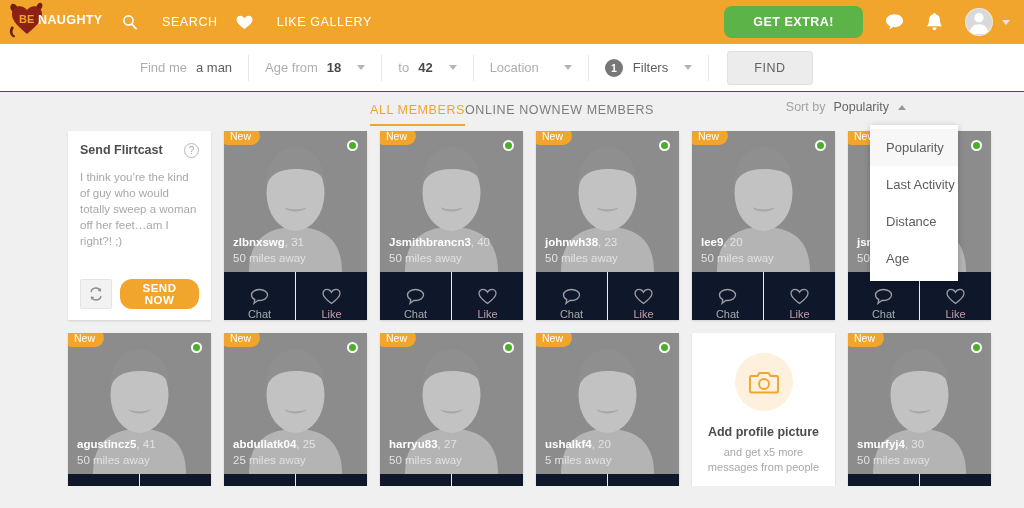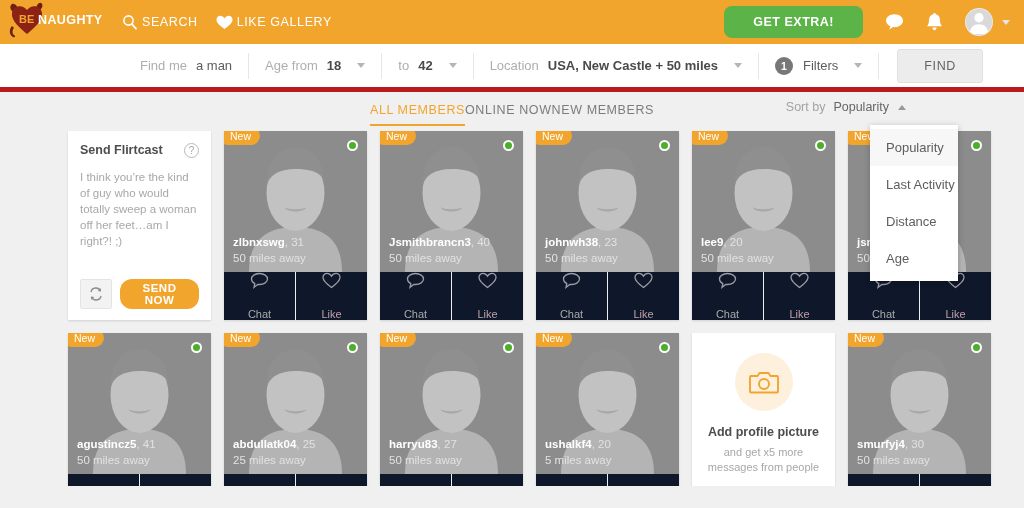--- a/index.html
+++ b/index.html
@@ -17,21 +17,21 @@
   .header {
     height:44px; width:100%;
     background:#f2a52c;
     display:flex; align-items:center;
     padding:0 14px 0 8px;
     position:relative; z-index:40;
   }
   .logo { display:flex; align-items:flex-start; width:98px; height:40px; position:relative; }
   .logo svg { display:block; }
   .nav-link {
-    display:flex; align-items:center; gap:4px;
+    display:flex; align-items:center; gap:24px;
     color:#ffffff; font-size:12.5px; letter-spacing:.6px;
     margin-left:18px; cursor:pointer; font-weight:500;
   }
   .nav-link.first { margin-left:16px; }
   .nav-icon { display:flex; align-items:center; }
   .spacer { flex:1; }
   .get-extra {
     background:#5cb347; color:#fff; border:none;
     font-size:12.5px; font-weight:bold; letter-spacing:.5px;
     padding:9px 29px; border-radius:8px; cursor:pointer;
@@ -44,21 +44,21 @@
     display:flex; align-items:flex-end; justify-content:center; cursor:pointer;
     border:1px solid rgba(255,255,255,.5);
   }
   .caret-down-white {
     width:0;height:0;border-left:4.5px solid transparent;border-right:4.5px solid transparent;
     border-top:5px solid #e5e5e5; margin-left:9px; cursor:pointer;
   }
 
   
   .searchbar {
-    height:48px; background:#ffffff; border-bottom:5px solid #b91c1c;
+    height:48px; background:#ffffff; border-bottom:1px solid #b91c1c;
     display:flex; align-items:center; padding-left:124px;
     position:relative; z-index:30;
   }
   .sb-group { display:flex; align-items:center; height:100%; padding:0 16px; }
   .sb-divider { width:1px; height:26px; background:#e6e6e6; }
   .sb-label { color:#aeaeae; font-size:13px; margin-right:9px; }
   .sb-value { color:#4a4a4a; font-size:13px; font-weight:bold; }
   .sb-value.plain { font-weight:normal; color:#5d5d5d; }
   .caret-down-grey {
     width:0;height:0;border-left:4px solid transparent;border-right:4px solid transparent;
@@ -153,21 +153,21 @@
     position:absolute; right:9px; top:9px; width:11px; height:11px; border-radius:50%;
     background:#4caf28; border:2px solid #ffffff; z-index:3;
   }
   .meta { position:absolute; left:9px; bottom:8px; z-index:3; }
   .meta .name { font-size:11.5px; color:#ffffff; font-weight:bold; }
   .meta .age { font-size:11.5px; color:#e2e2e2; font-weight:normal; }
   .meta .dist { font-size:11.5px; color:#e2e2e2; margin-top:3px; }
 
   .actions { display:flex; height:48px; }
   .act {
-    flex:1; display:flex; flex-direction:column; align-items:center; justify-content:space-between;
+    flex:1; display:flex; flex-direction:column; align-items:center; justify-content:flex-end;
     gap:3px; cursor:pointer;
   }
   .act + .act { border-left:1px solid #eeeeee; }
   .act .lbl { font-size:11px; color:#a9a9a9; }
   .act .lbl.pink { color:#c0a0a8; }
 
   
   .addphoto {
     width:143px; background:#fff; box-shadow:0 1px 2px rgba(0,0,0,.13);
     display:flex; flex-direction:column; align-items:center;
@@ -262,21 +262,20 @@
 
   <div class="sb-group">
     <span class="sb-label">to</span>
     <span class="sb-value">42</span>
     <span class="caret-down-grey"></span>
   </div>
   <div class="sb-divider"></div>
 
   <div class="sb-group">
     <span class="sb-label">Location</span>
-    <span class="sb-value">USA, New Castle + 50 miles</span>
     <span class="caret-down-grey"></span>
   </div>
   <div class="sb-divider"></div>
 
   <div class="sb-group">
     <span class="filter-badge">1</span>
     <span class="sb-value plain">Filters</span>
     <span class="caret-down-grey"></span>
   </div>
   <div class="sb-divider"></div>

